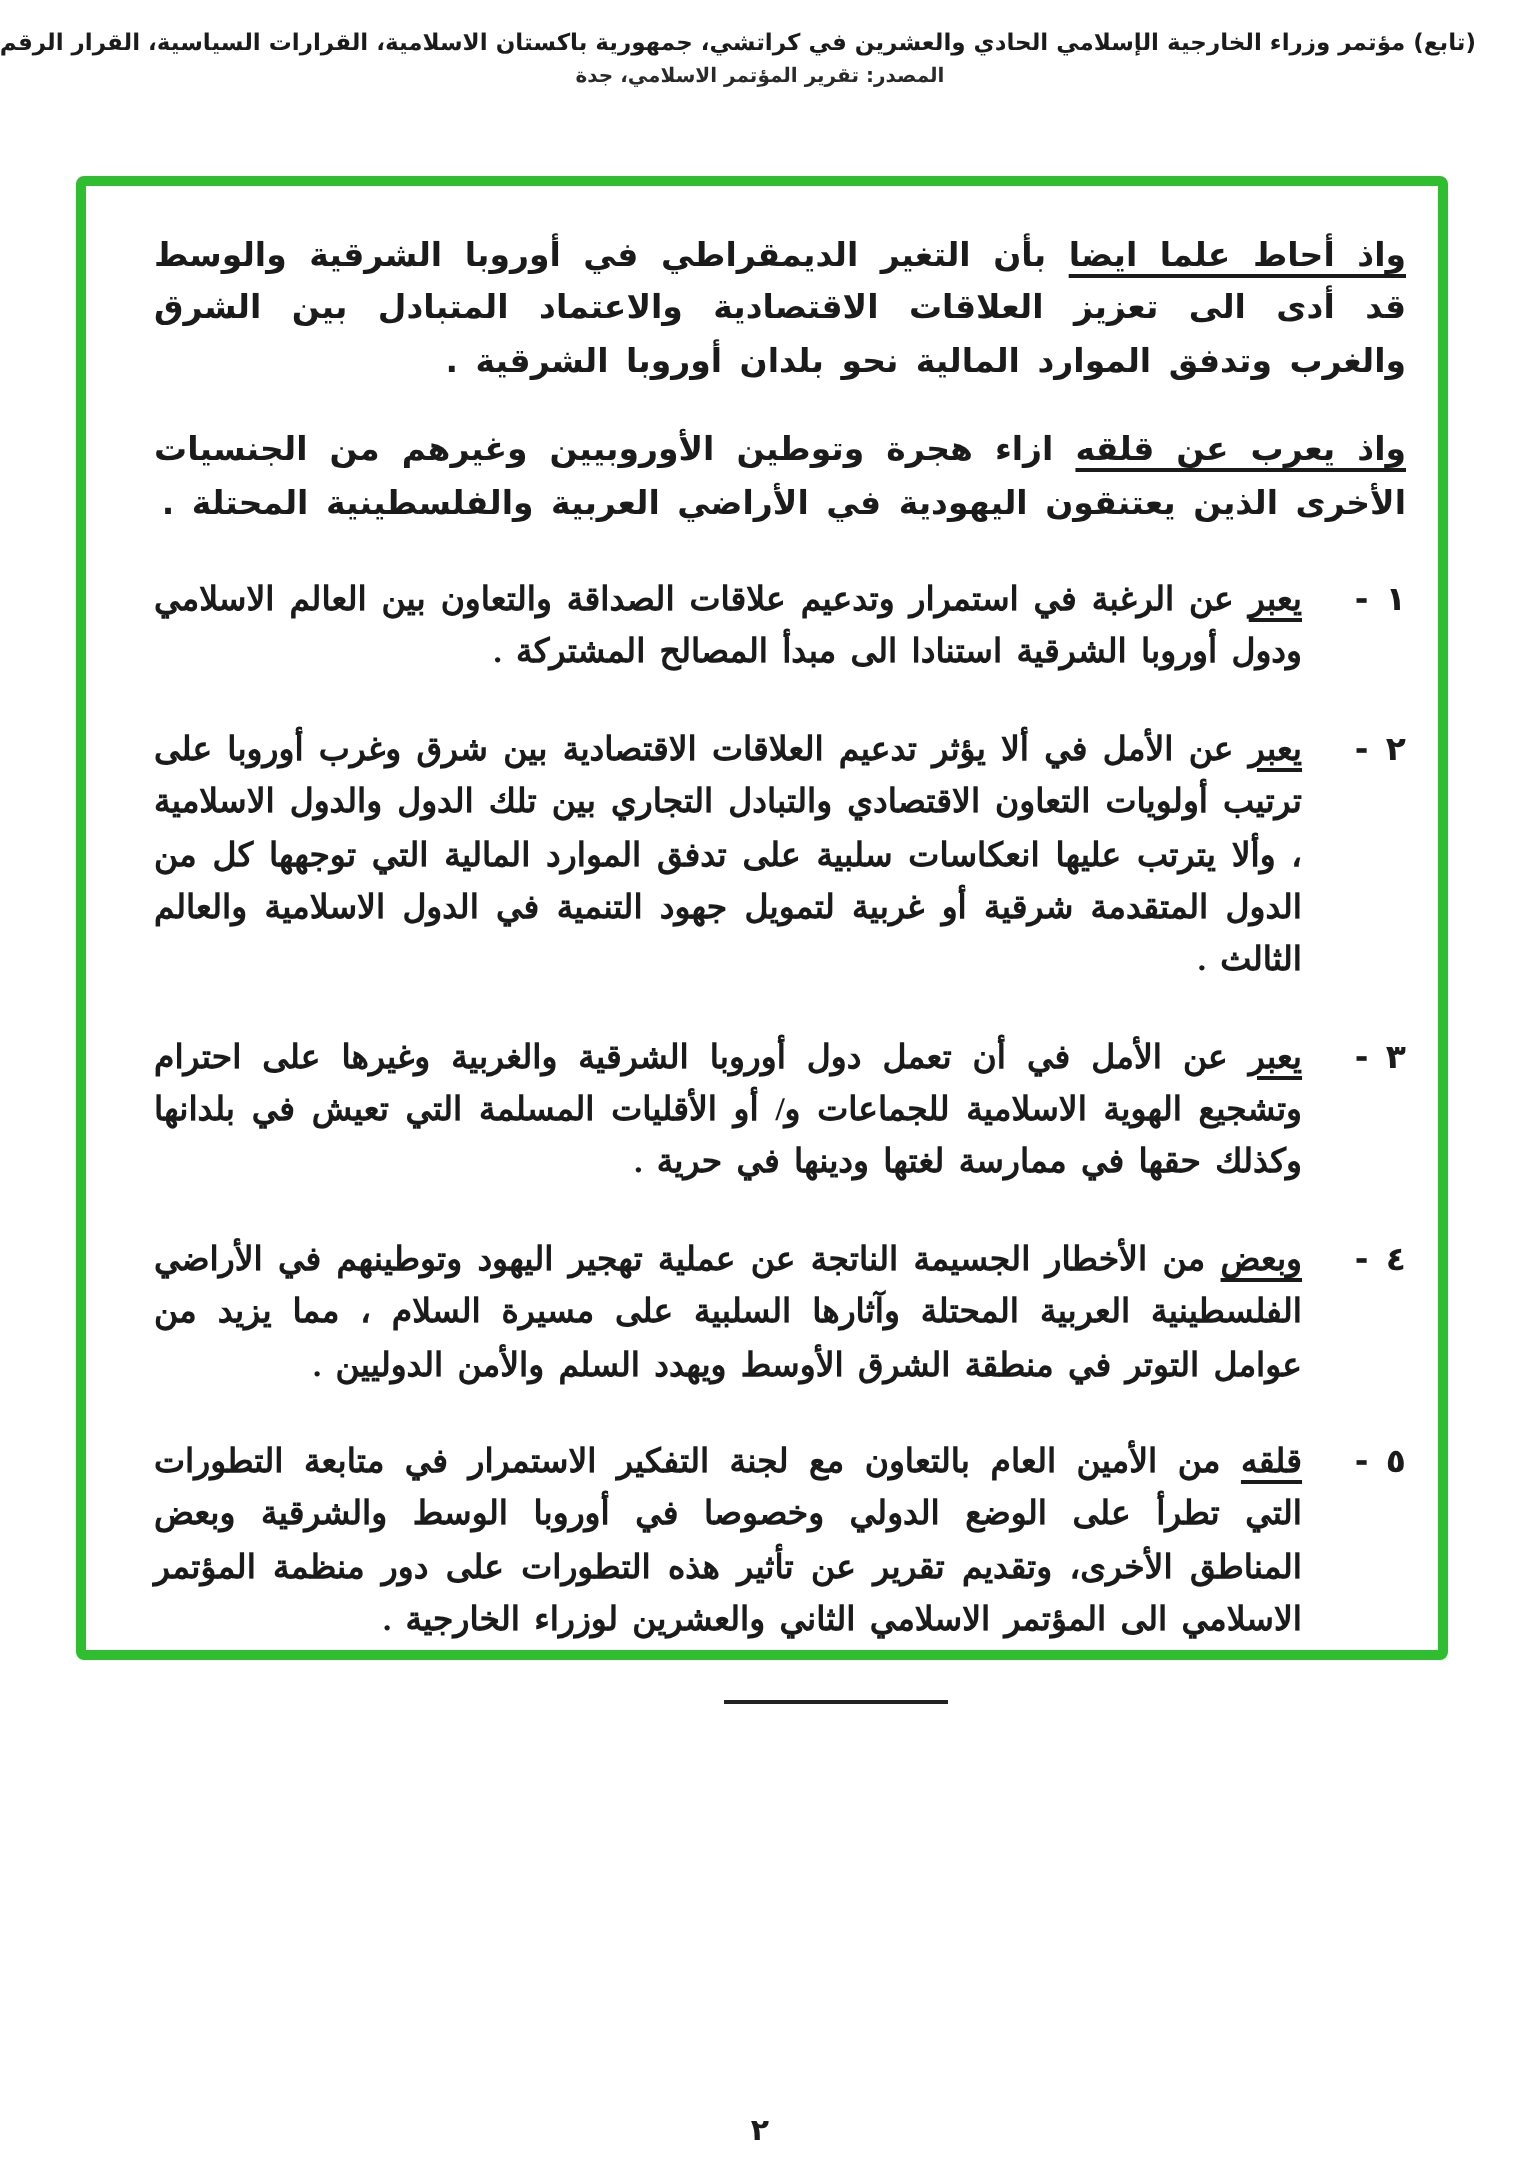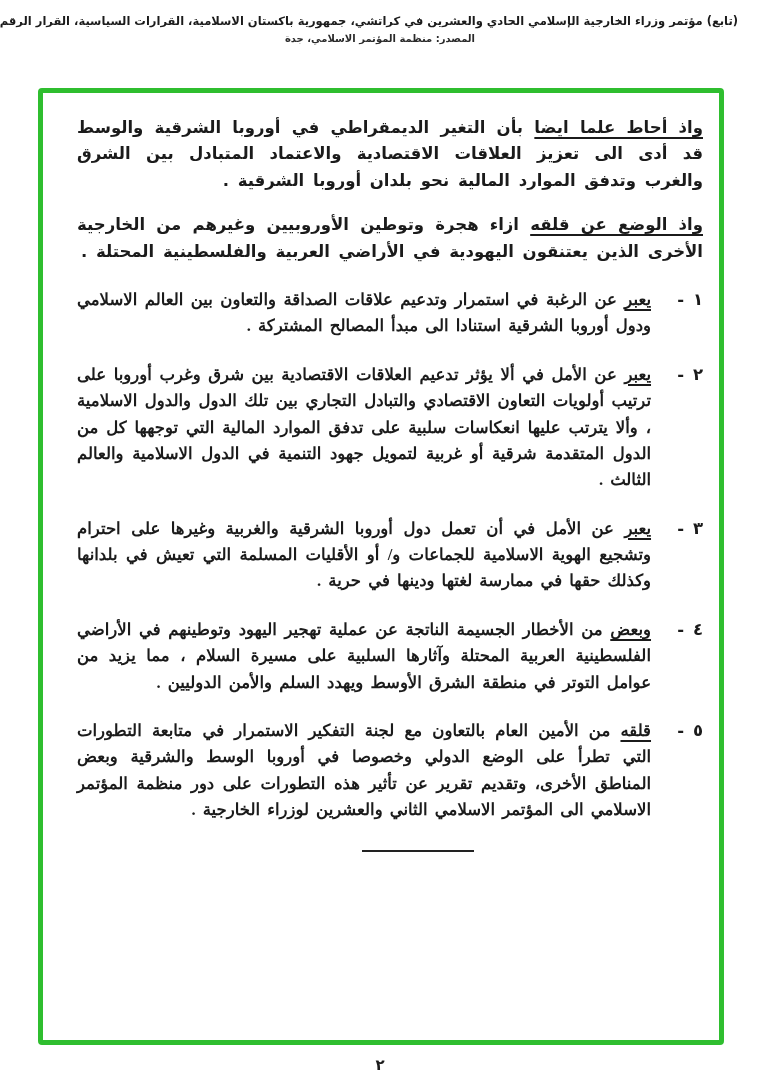--- a/index.html
+++ b/index.html
@@ -31,21 +31,21 @@
     margin-top: 5px;
     font-size: 10px;
     font-weight: 700;
     color: #2a2a2a;
   }
   .green-box {
     position: absolute;
     top: 88px;
     right: 36px;
     left: 38px;
-    height: 957px;
+    height: 742px;
     border: 5px solid #2fbe2f;
     border-radius: 4px;
     background: #ffffff;
   }
   .content {
     padding: 22px 16px 8px 34px;
     font-size: 16.5px;
     font-weight: 700;
     line-height: 1.6;
     word-spacing: 3px;
@@ -90,34 +90,34 @@
     font-weight: 700;
   }
 </style>
 </head>
 <body>
 
 <div class="page">
 
   <header class="doc-header">
     <div class="doc-header-line1">(تابع) مؤتمر وزراء الخارجية الإسلامي الحادي والعشرين في كراتشي، جمهورية باكستان الاسلامية، القرارات السياسية، القرار الرقم٢١/١٦-س</div>
-    <div class="doc-header-line2">المصدر: منظمة المؤتمر الاسلامي، جدة</div>
+    <div class="doc-header-line2">المصدر: تقرير المؤتمر الاسلامي، جدة</div>
   </header>
 
   <div class="green-box">
     <div class="content">
 
       <p class="para">
         <span class="lead">واذ أحاط علما ايضا</span>
         <span>بأن التغير الديمقراطي في أوروبا الشرقية والوسط قد أدى الى تعزيز العلاقات الاقتصادية والاعتماد المتبادل بين الشرق والغرب وتدفق الموارد المالية نحو بلدان أوروبا الشرقية .</span>
       </p>
 
       <p class="para">
-        <span class="lead">واذ الوضع عن قلقه</span>
-        <span>ازاء هجرة وتوطين الأوروبيين وغيرهم من الخارجية الأخرى الذين يعتنقون اليهودية في الأراضي العربية والفلسطينية المحتلة .</span>
+        <span class="lead">واذ يعرب عن قلقه</span>
+        <span>ازاء هجرة وتوطين الأوروبيين وغيرهم من الجنسيات الأخرى الذين يعتنقون اليهودية في الأراضي العربية والفلسطينية المحتلة .</span>
       </p>
 
       <div class="item">
         <span class="item-num">١ -</span>
         <p class="item-text">
           <span class="lead">يعبر</span>
           <span>عن الرغبة في استمرار وتدعيم علاقات الصداقة والتعاون بين العالم الاسلامي ودول أوروبا الشرقية استنادا الى مبدأ المصالح المشتركة .</span>
         </p>
       </div>
 

